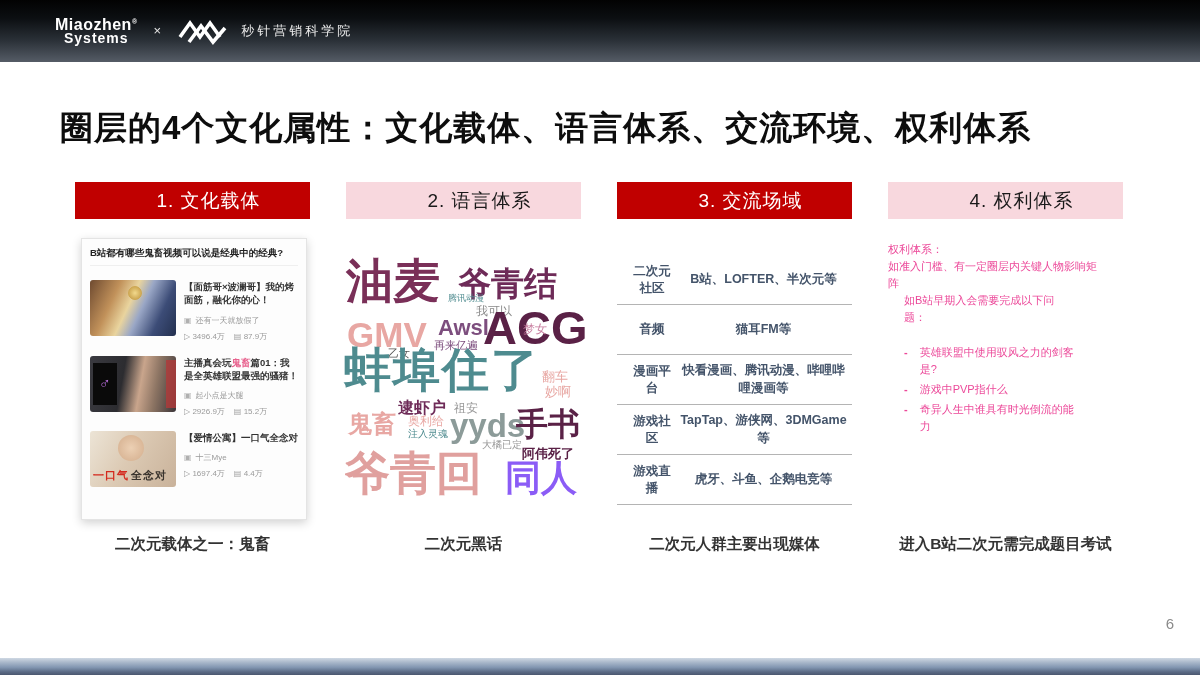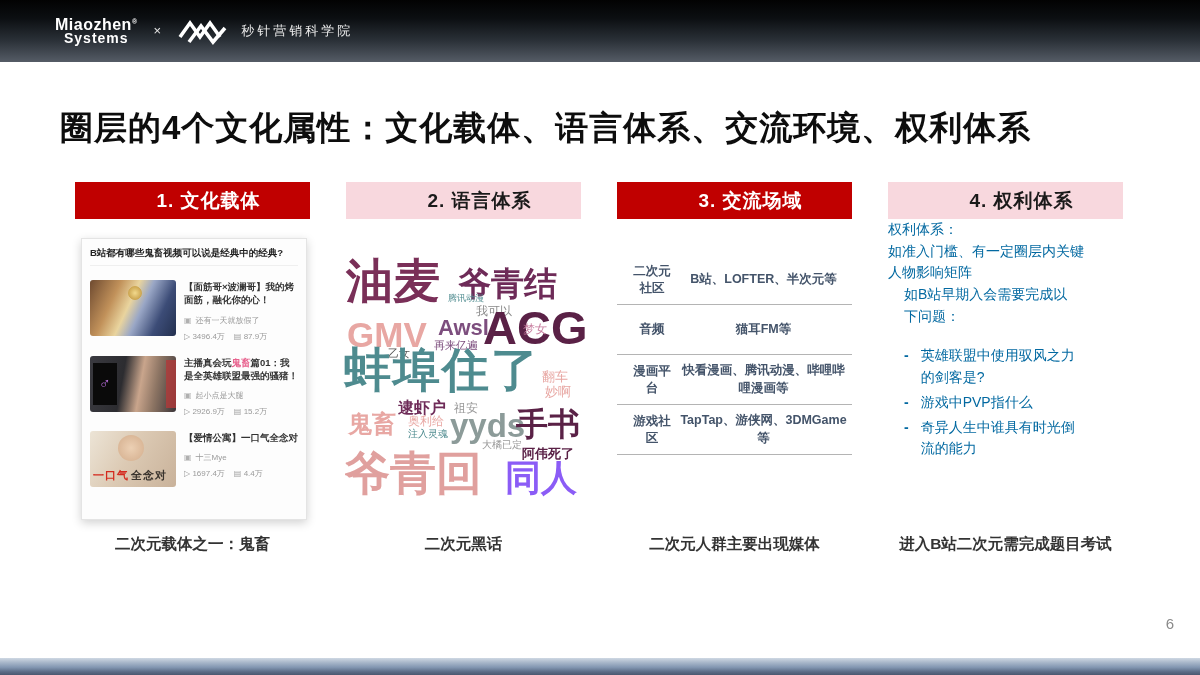--- a/index.html
+++ b/index.html
@@ -20,21 +20,21 @@
   .brand-partner{font-size:13px;letter-spacing:3px;color:#ececec;}
 
   
   .title{position:absolute;left:60px;top:84px;width:1100px;font-size:33px;font-weight:800;
     color:#0d0d0d;letter-spacing:1px;}
 
   
   .cols{position:absolute;left:75px;top:182px;width:1048px;display:grid;
     grid-template-columns:repeat(4,235px);column-gap:36px;}
   .colhead{height:37px;display:flex;align-items:center;justify-content:center;
-    font-size:19px;font-weight:700;letter-spacing:1px;padding-left:32px;}
+    font-size:19px;font-weight:400;letter-spacing:1px;padding-left:32px;}
   .colhead.red{background:#C00000;color:#fff;}
   .colhead.pink{background:#F8D8DE;color:#1a1a1a;}
 
   
   .bili-card{margin:19px 3px 0 6px;background:#fdfdfd;border:1px solid #e4e4e4;
     box-shadow:0 3px 9px rgba(0,0,0,.18);padding:8px 8px;height:282px;box-sizing:border-box;}
   .bili-q{font-size:9.5px;font-weight:700;color:#222;padding-bottom:5px;border-bottom:1px solid #efefef;
     white-space:nowrap;overflow:hidden;}
   .v-row{display:flex;margin-top:14px;}
   .thumb{width:86px;height:56px;border-radius:3px;flex:none;position:relative;overflow:hidden;}
@@ -63,21 +63,21 @@
   .wc-word{position:absolute;line-height:1;white-space:nowrap;}
   .wc-bold{font-weight:700;}
 
   
   .media-table{margin-top:36px;color:#44546A;}
   .mt-row{display:flex;align-items:center;min-height:43px;border-bottom:1px solid #b4b4b4;padding:3px 0;}
   .mt-label{width:46px;margin-left:12px;text-align:center;font-size:12.5px;font-weight:700;line-height:1.35;}
   .mt-value{flex:1;text-align:center;font-size:12.5px;font-weight:700;line-height:1.4;padding:0 4px;}
 
   
-  .rights{font-size:14px;color:#0369a1;line-height:1.55;padding-right:26px;}
+  .rights{margin-top:22px;font-size:11px;color:#ec4899;line-height:1.55;padding-right:26px;}
   .rights p{margin:0;}
   .sub{margin-top:20px;padding-left:16px;padding-right:24px;}
   .bullets{margin-top:18px;padding-left:16px;padding-right:20px;}
   .bullet{display:flex;gap:12px;margin-bottom:3px;}
   .bullet .dash{flex:none;font-weight:700;}
 
   
   .caption{position:absolute;top:534px;width:235px;text-align:center;font-size:15.5px;
     font-weight:600;color:#333;white-space:nowrap;}
   .cap0{left:75px;}
@@ -211,20 +211,24 @@
             <div class="mt-value">猫耳FM等</div>
           </div>
           <div class="mt-row">
             <div class="mt-label">漫画平台</div>
             <div class="mt-value">快看漫画、腾讯动漫、哔哩哔哩漫画等</div>
           </div>
           <div class="mt-row">
             <div class="mt-label">游戏社区</div>
             <div class="mt-value">TapTap、游侠网、3DMGame等</div>
           </div>
+          <div class="mt-row">
+            <div class="mt-label">游戏直播</div>
+            <div class="mt-value">虎牙、斗鱼、企鹅电竞等</div>
+          </div>
         </div>
     </section>
 
     <section>
       <header class="colhead pink">4. 权利体系</header>
       <div class="rights">
         <p>权利体系：</p>
         <p>如准入门槛、有一定圈层内关键人物影响矩阵</p>
         <p class="sub">如B站早期入会需要完成以下问题：</p>
         <div class="bullets">

